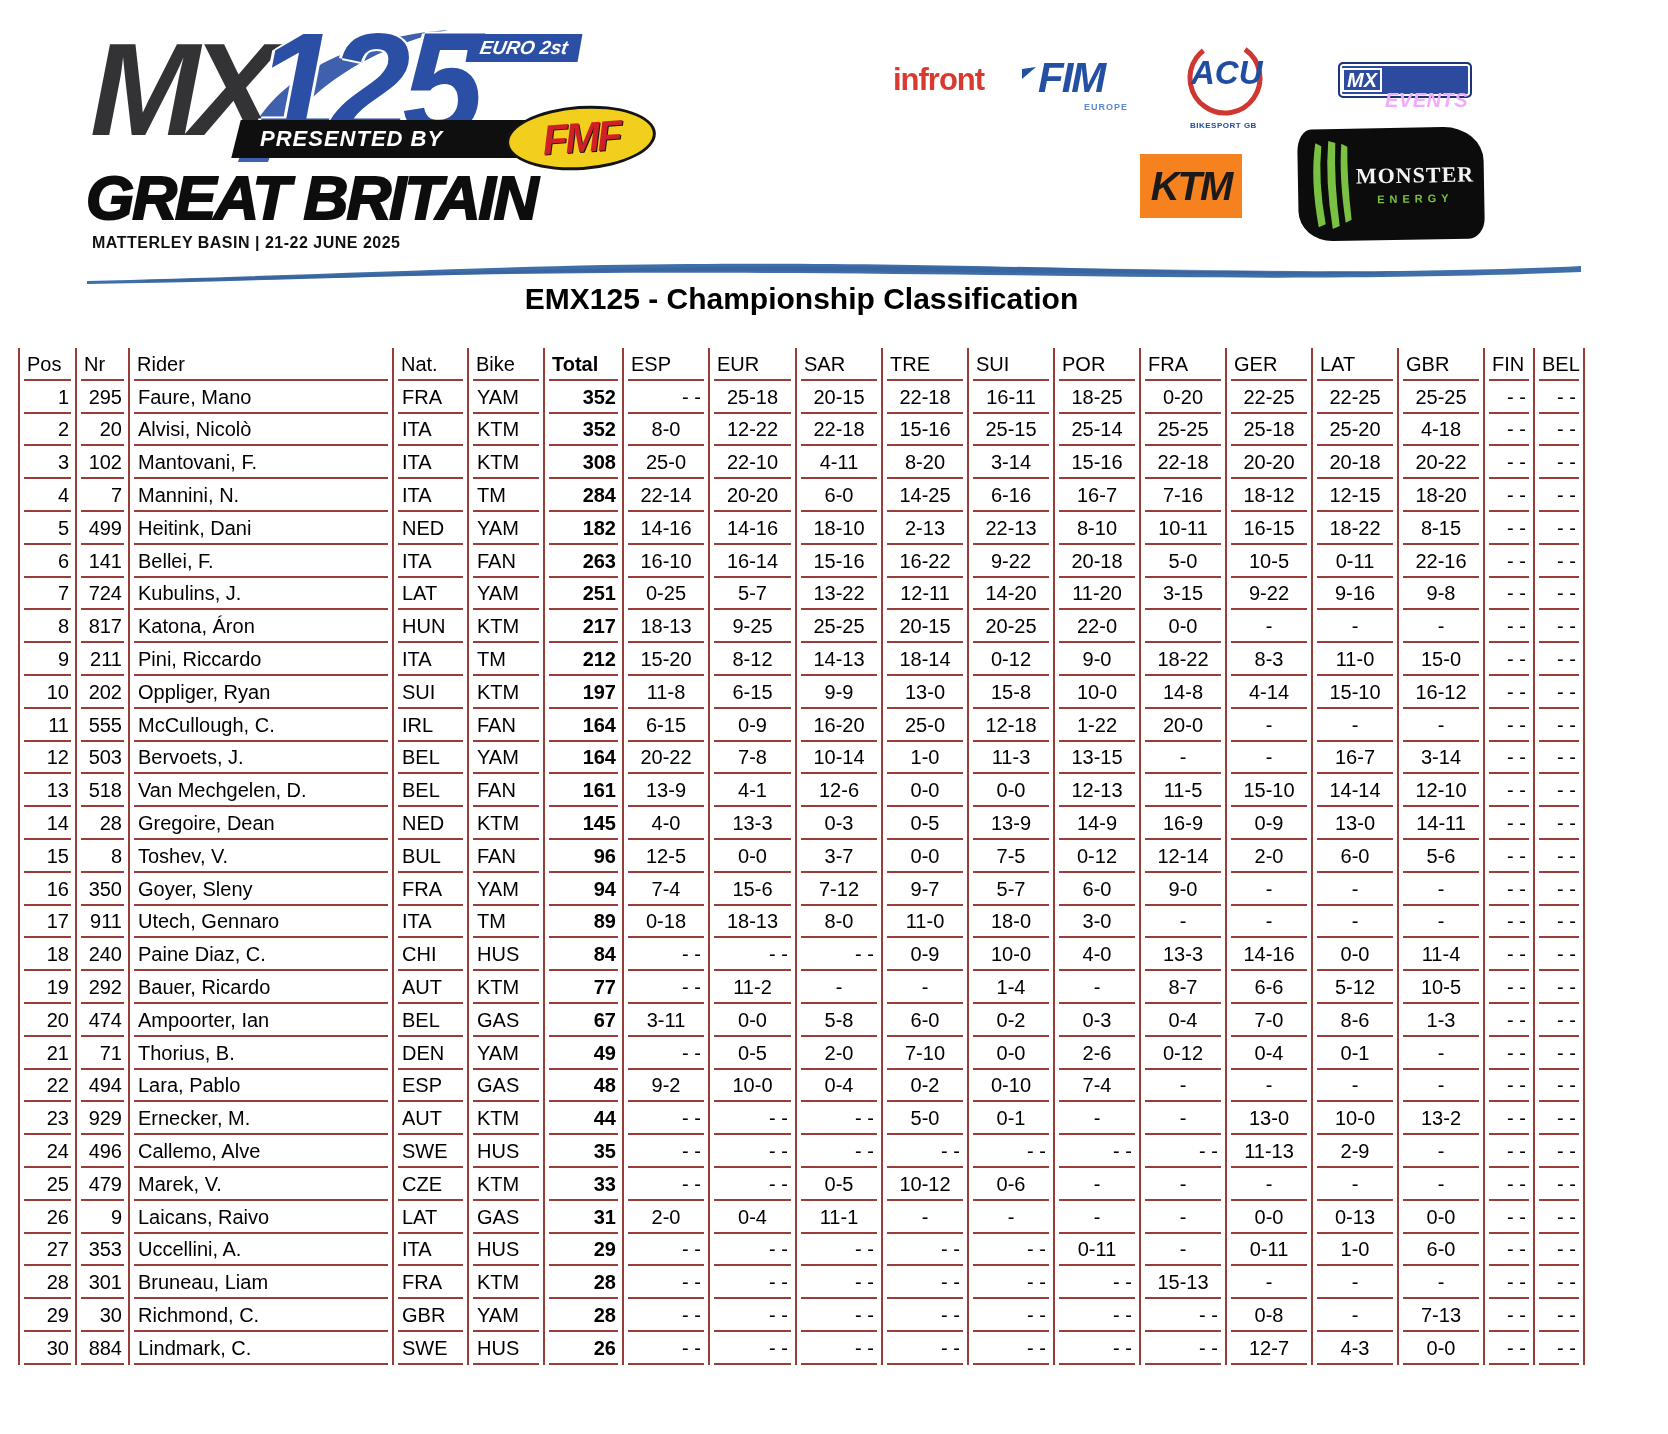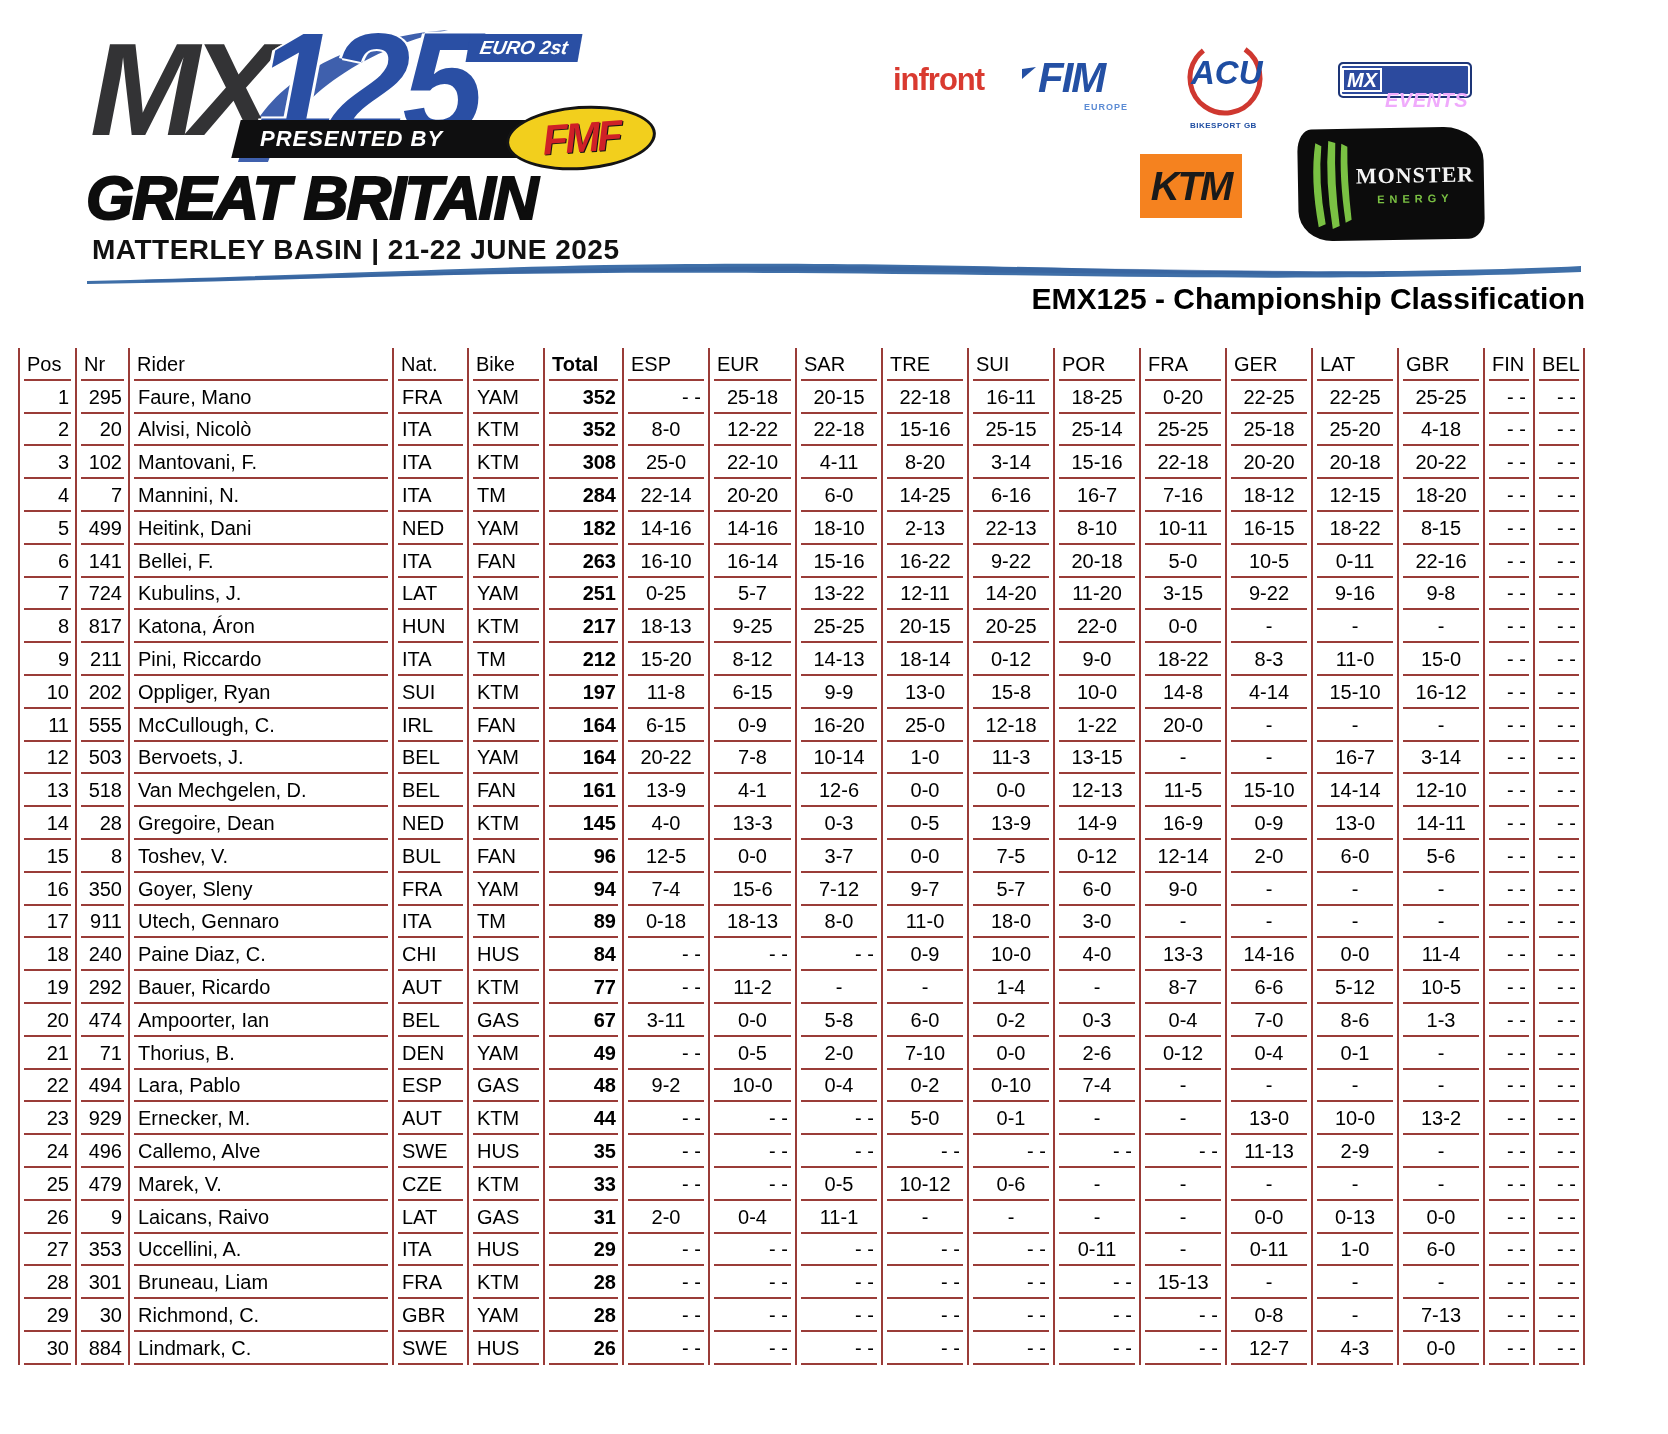--- a/index.html
+++ b/index.html
@@ -15,21 +15,21 @@
   .mx-mx { position:absolute; left:2px; top:4px; font-size:132px; line-height:1; font-weight:900; font-style:italic; letter-spacing:-10px; color:#333335; }
   .mx-125 { position:absolute; left:168px; top:-8px; font-size:146px; line-height:1; font-weight:900; font-style:italic; letter-spacing:-8px; color:#2a4fa4;
             text-shadow:-3px 0 0 #fff, 3px 0 0 #fff, 0 -2px 0 #fff, 0 2px 0 #fff; }
   .euro-badge { position:absolute; left:380px; top:14px; background:#2a4fa4; color:#fff; font-style:italic; font-weight:800; font-size:19px; padding:3px 12px; transform:skewX(-10deg); white-space:nowrap; }
   .presented { position:absolute; left:148px; top:100px; width:300px; height:38px; background:#0f0f10; transform:skewX(-14deg); display:flex; align-items:center; }
   .presented span { display:inline-block; transform:skewX(14deg); color:#fff; font-weight:800; font-style:italic; font-size:22px; padding-left:24px; letter-spacing:1px; white-space:nowrap; }
   .fmf { position:absolute; left:418px; top:86px; width:150px; height:64px; background:#f2cf1d; border:3px solid #141414; border-radius:50%; display:flex; align-items:center; justify-content:center; transform:rotate(-4deg); }
   .fmf span { color:#cf2027; font-weight:900; font-style:italic; font-size:42px; letter-spacing:-3px; text-shadow:1px 1px 0 #141414; }
 
   .gb { position:absolute; left:86px; top:146px; font-size:62px; font-weight:900; font-style:italic; color:#0d0d0d; letter-spacing:-2px; -webkit-text-stroke:2px #0d0d0d; white-space:nowrap; }
-  .gb-sub { position:absolute; left:92px; top:218px; font-size:28px; font-weight:700; color:#111; letter-spacing:0.5px; white-space:nowrap; }
+  .gb-sub { position:absolute; left:92px; top:218px; font-size:16px; font-weight:700; color:#111; letter-spacing:0.5px; white-space:nowrap; }
 
   .sp-infront { position:absolute; left:893px; top:46px; font-size:31px; font-weight:700; color:#d93a30; letter-spacing:-1px; }
 
   .sp-fim { position:absolute; left:1026px; top:38px; width:110px; }
   .fim-flag { position:absolute; left:-4px; top:14px; width:0; height:0; border-top:10px solid #2450a4; border-right:14px solid transparent; transform:skewY(-8deg); }
   .fim-txt { position:absolute; left:12px; top:0; font-size:42px; font-weight:900; font-style:italic; color:#2450a4; letter-spacing:-2px; }
   .fim-sub { position:absolute; left:58px; top:48px; font-size:9px; font-weight:700; color:#5b8bd4; letter-spacing:1px;text-align:center; }
 
   .sp-acu { position:absolute; left:1176px; top:22px; width:100px; height:84px; }
   .acu-ring { position:absolute; left:0; top:0; }
@@ -44,21 +44,21 @@
   .sp-ktm span { color:#1a1a1a; font-weight:900; font-style:italic; font-size:40px; letter-spacing:-2px; }
 
   .sp-monster { position:absolute; left:1298px; top:112px; width:186px; height:112px; background:#0c0c0c; border-radius:14px 40px 16px 34px / 22px 34px 20px 30px; transform:rotate(-1deg); display:flex; align-items:center; padding:8px 6px 8px 10px; }
   .claw { flex:0 0 auto; }
   .mon-block { display:flex; flex-direction:column; align-items:center; margin-left:4px; }
   .mon-txt { color:#f4f4f4; font-family:"Liberation Serif", serif; font-weight:700; font-size:22px; letter-spacing:1px; }
   .mon-sub { color:#7ac143; font-size:11px; font-weight:700; letter-spacing:5px; margin-top:4px; }
 
   .brush { position:absolute; left:85px; top:256px; }
 
-  .title { position:absolute; left:18px; top:282px; width:1567px; margin:0; text-align:right; font-size:30px; font-weight:700; color:#000; }
+  .title { position:absolute; left:18px; top:282px; width:1567px; margin:0; text-align:center; font-size:30px; font-weight:700; color:#000; }
 
   
   .standings { position:absolute; left:18px; top:348px; width:1567px; border-collapse:separate; border-spacing:0; table-layout:fixed; }
   .standings th, .standings td { position:relative; height:32.8px; padding:0 5px; font-size:20px; color:#000; white-space:nowrap; overflow:hidden; border-left:2px solid #9a3c38; vertical-align:middle; }
   .standings tr > *:last-child { border-right:2px solid #9a3c38; }
   .standings th::after, .standings td::after { content:""; position:absolute; left:4px; right:4px; bottom:0; height:2px; background:#9a3c38; }
   .standings th { font-weight:400; text-align:left; padding-left:7px; }
   .standings th.h-total { font-weight:700; }
   td.c-pos, td.c-nr, td.c-total { text-align:right; padding-right:6px; }
   td.c-total { font-weight:700; }

